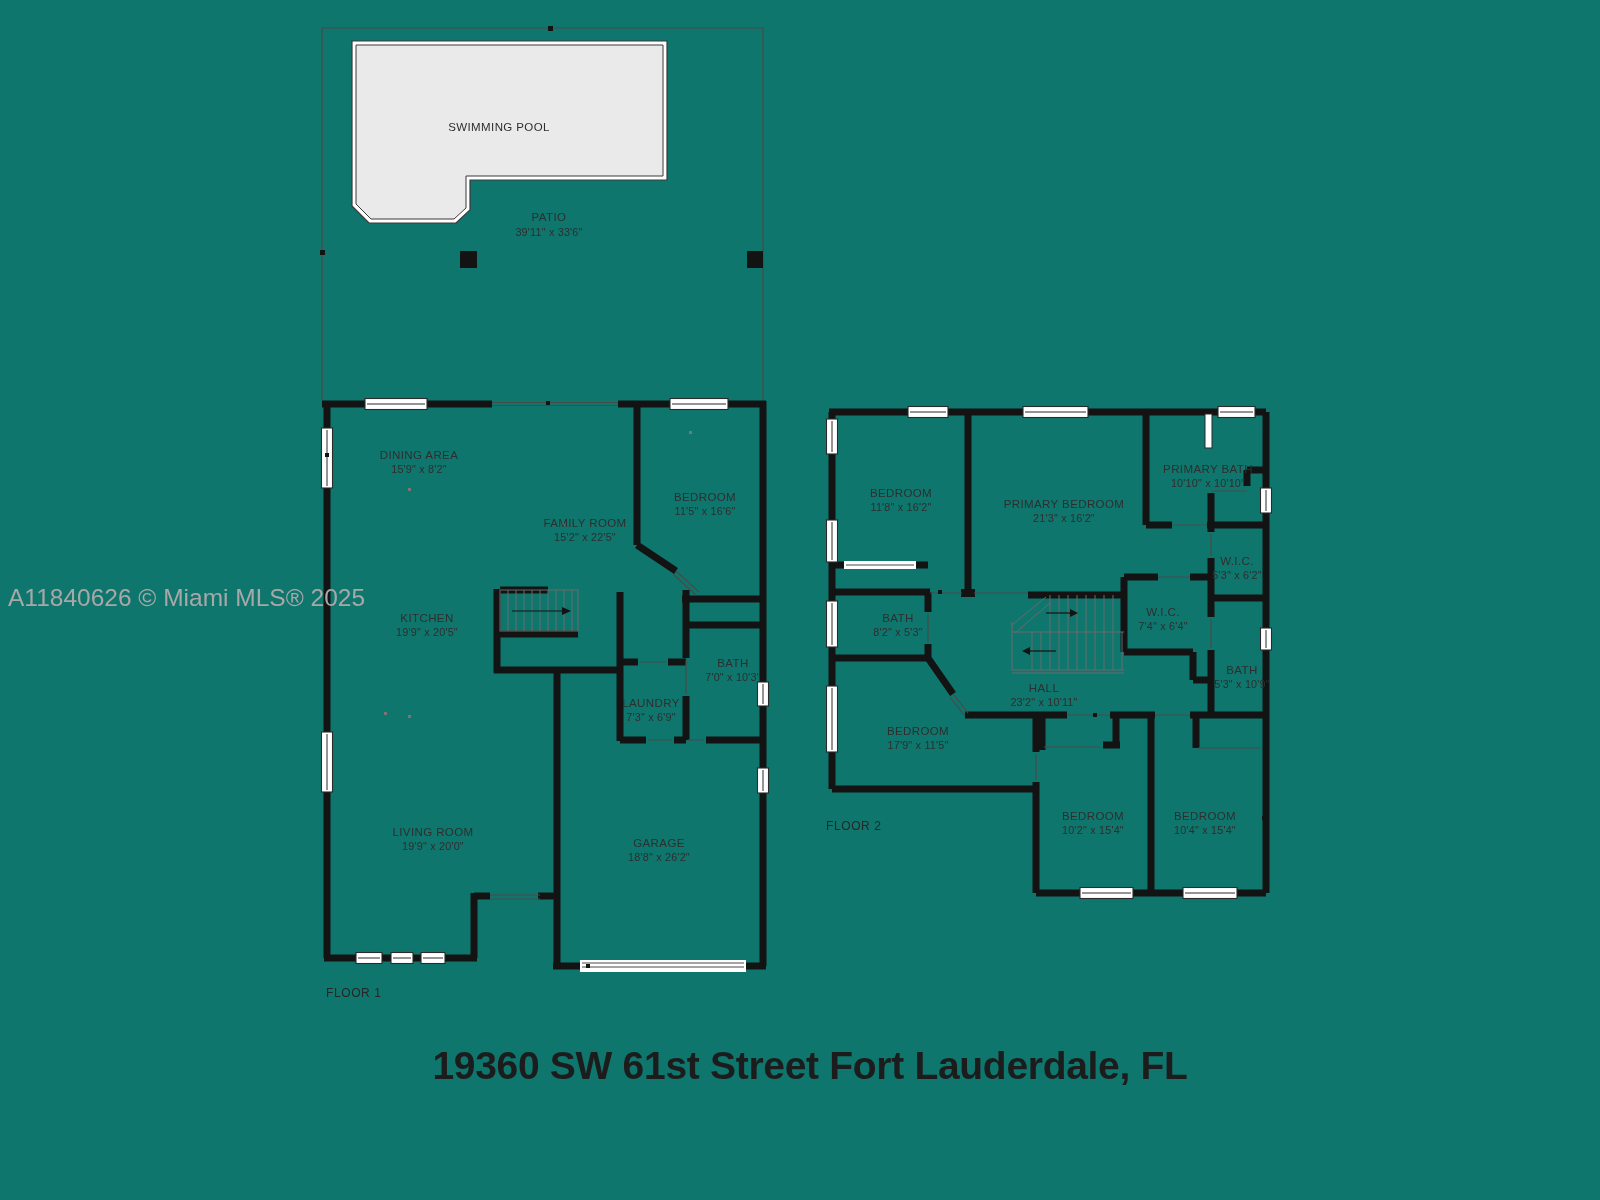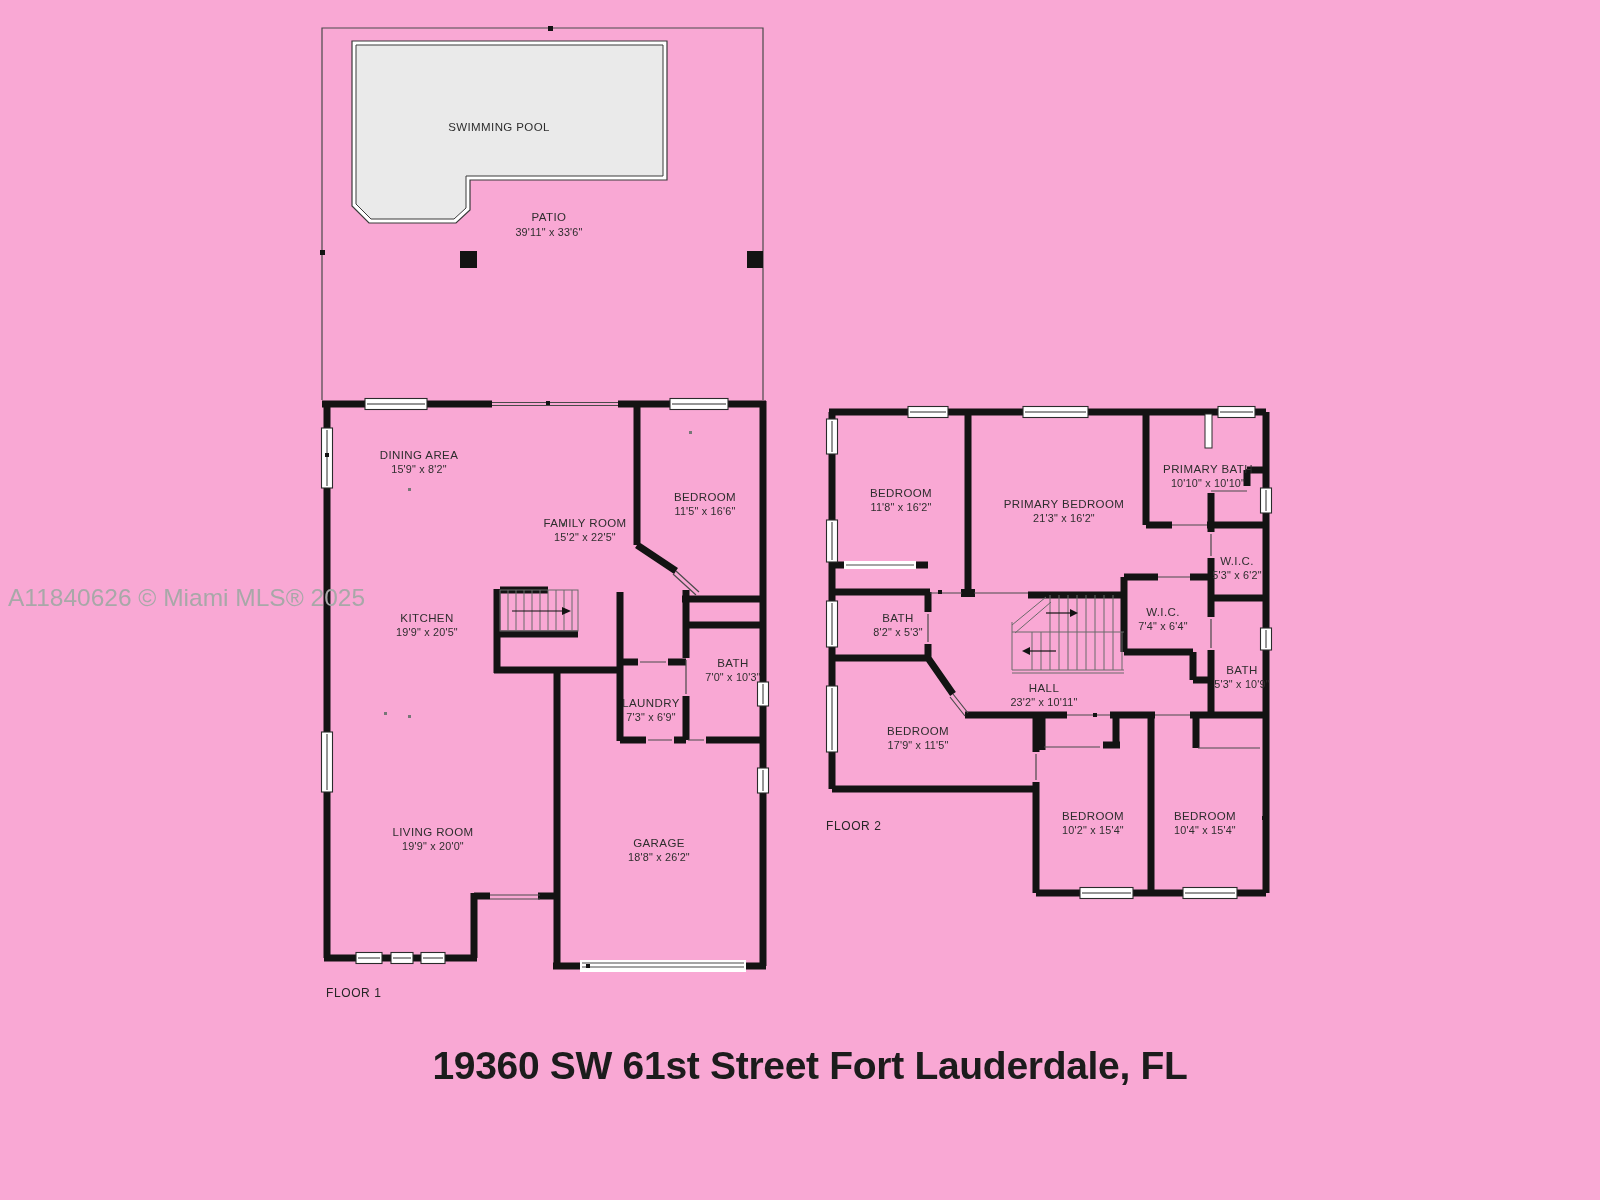--- a/index.html
+++ b/index.html
@@ -1,16 +1,16 @@
 <!DOCTYPE html>
 <html><head>
 <meta charset="utf-8">
 <style>
   html,body{margin:0;padding:0;background:#ffffff;}
-  .page{position:relative;width:1600px;height:1200px;background:#f9a8d4;overflow:hidden;}
+  .page{position:relative;width:1600px;height:1200px;background:#0f766e;overflow:hidden;}
   svg{display:block;}
   .wall{fill:none;stroke:#131313;stroke-width:7;stroke-linecap:butt;}
   .thin{fill:none;stroke:#4a4a4a;stroke-width:1.2;}
   .thinl{fill:none;stroke:#6a6a6a;stroke-width:1;}
   .pool-outer{fill:#ffffff;stroke:#3a3a3a;stroke-width:1.2;}
   .pool-inner{fill:#eaeaea;stroke:#3a3a3a;stroke-width:1;}
   .rname{font-family:"Liberation Sans",sans-serif;font-size:11.5px;fill:#2e2e2e;text-anchor:middle;letter-spacing:.4px;}
   .rdims{font-family:"Liberation Sans",sans-serif;font-size:10.8px;fill:#2e2e2e;text-anchor:middle;letter-spacing:.2px;}
   .flabel{font-family:"Liberation Sans",sans-serif;font-size:12px;fill:#262626;letter-spacing:.6px;}
   .win rect{fill:#ffffff;stroke:#2b2b2b;stroke-width:1.1;}

